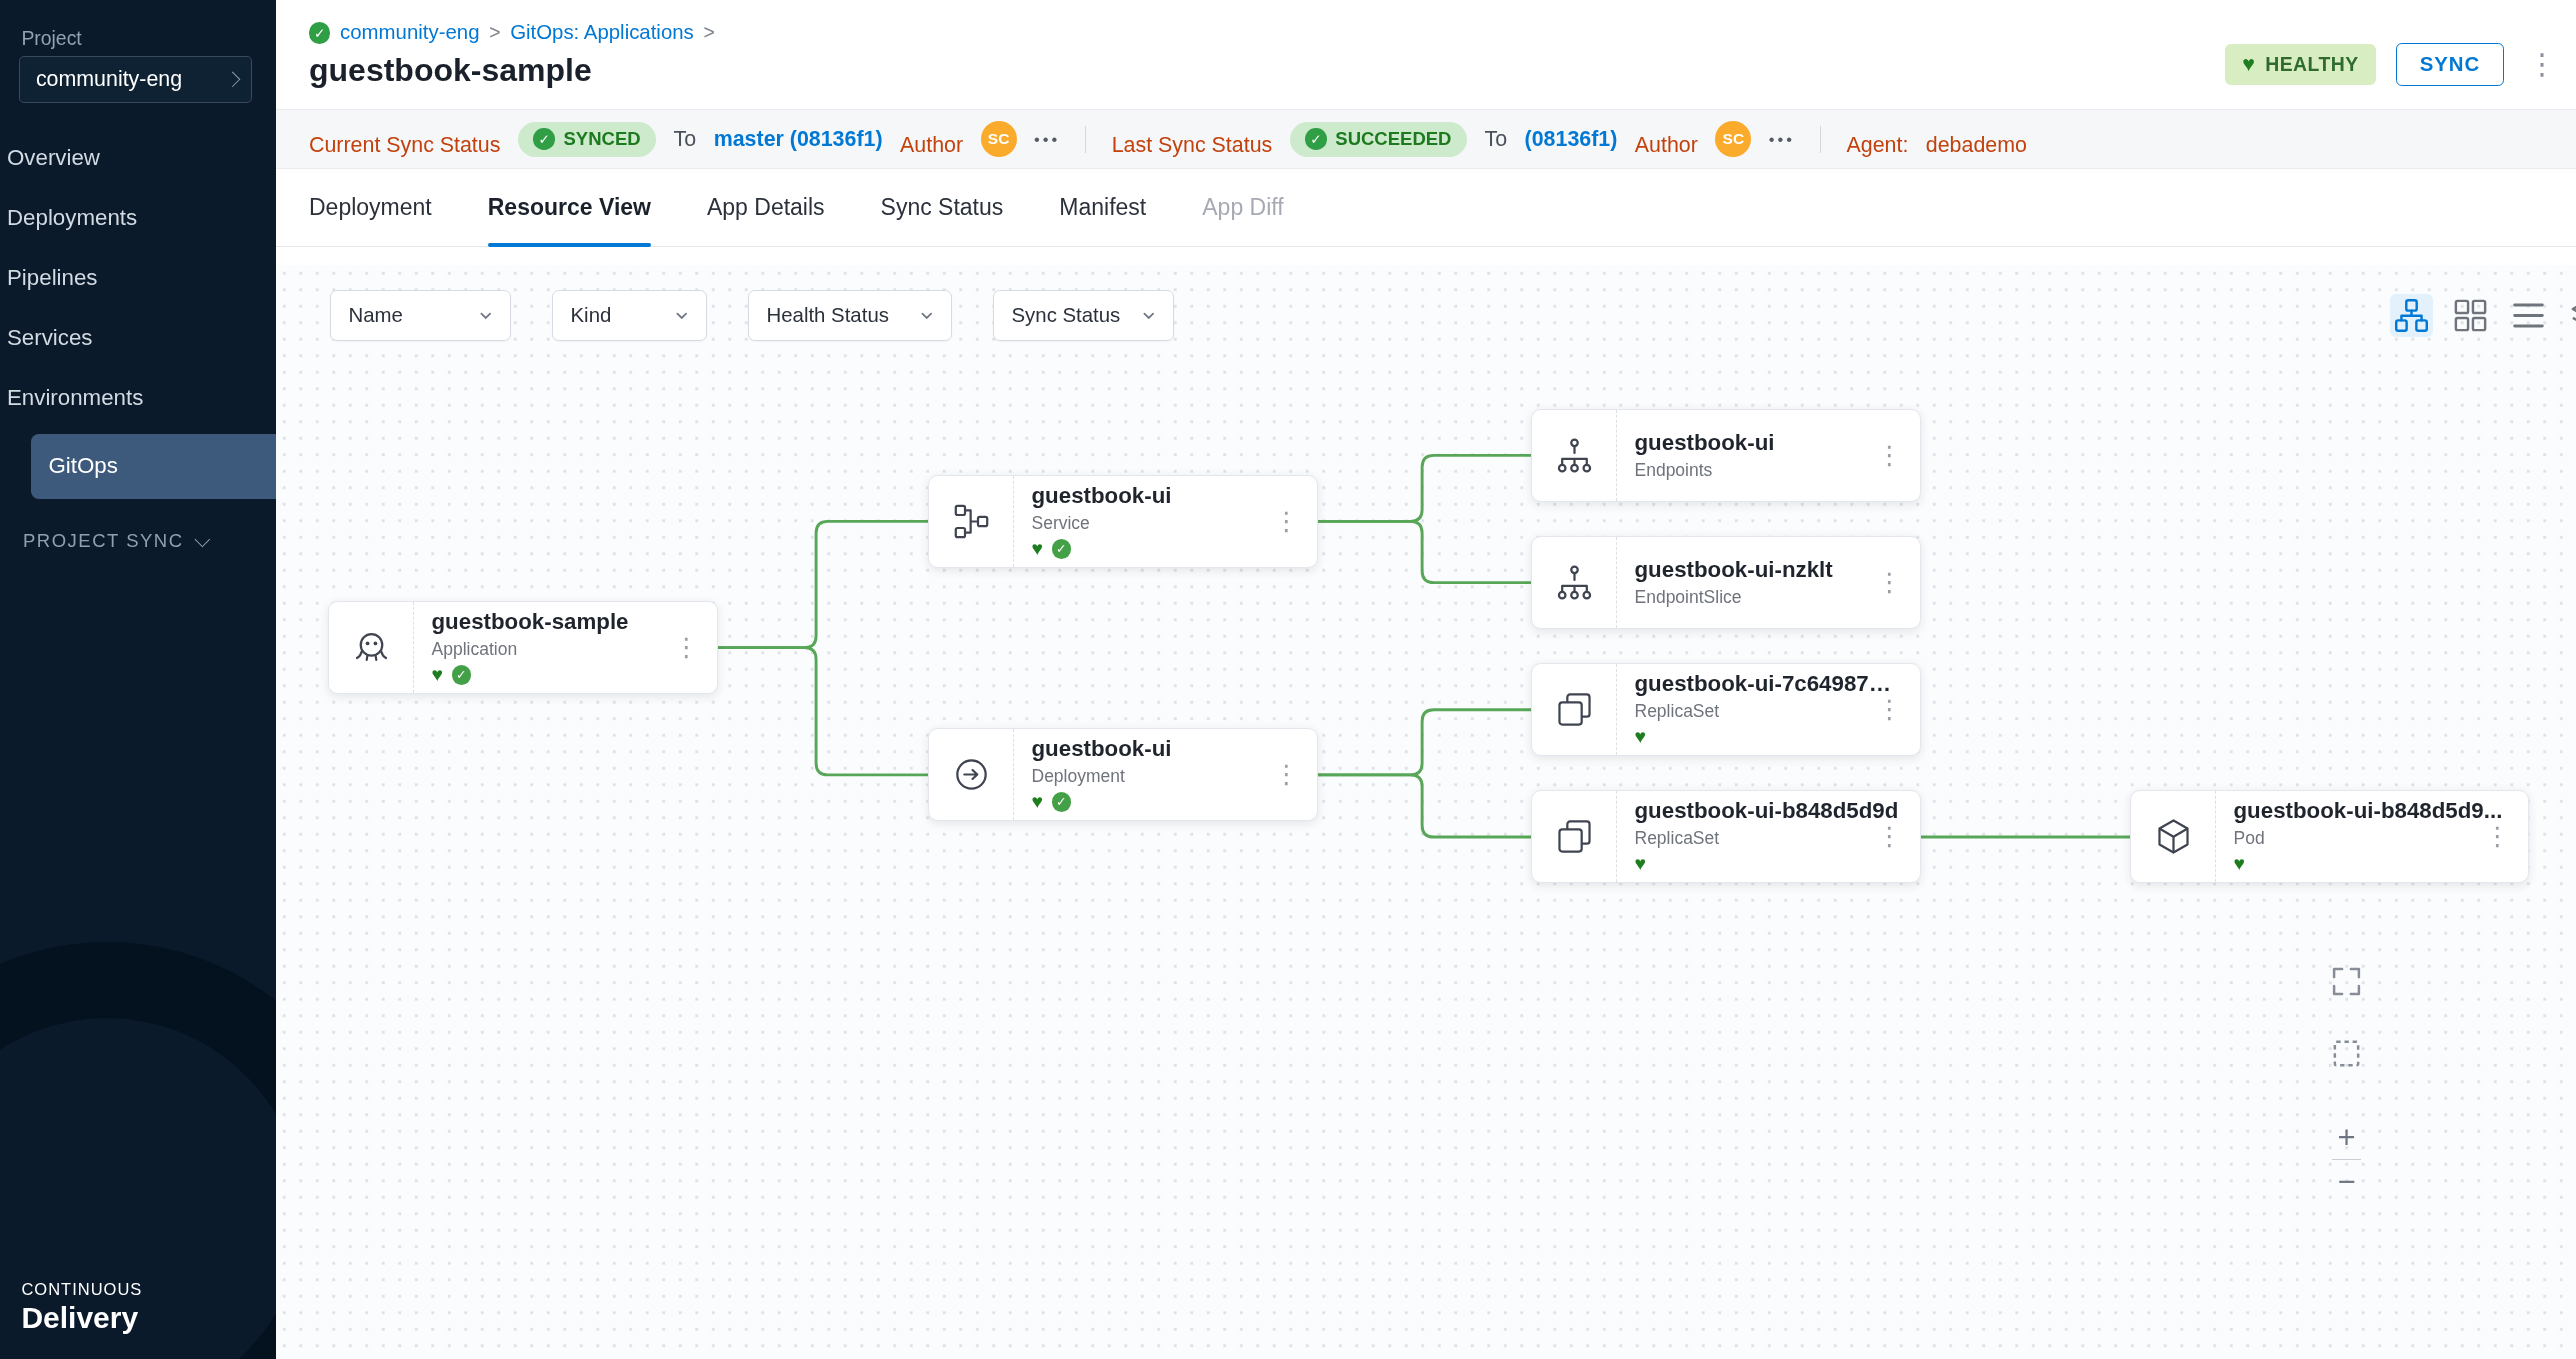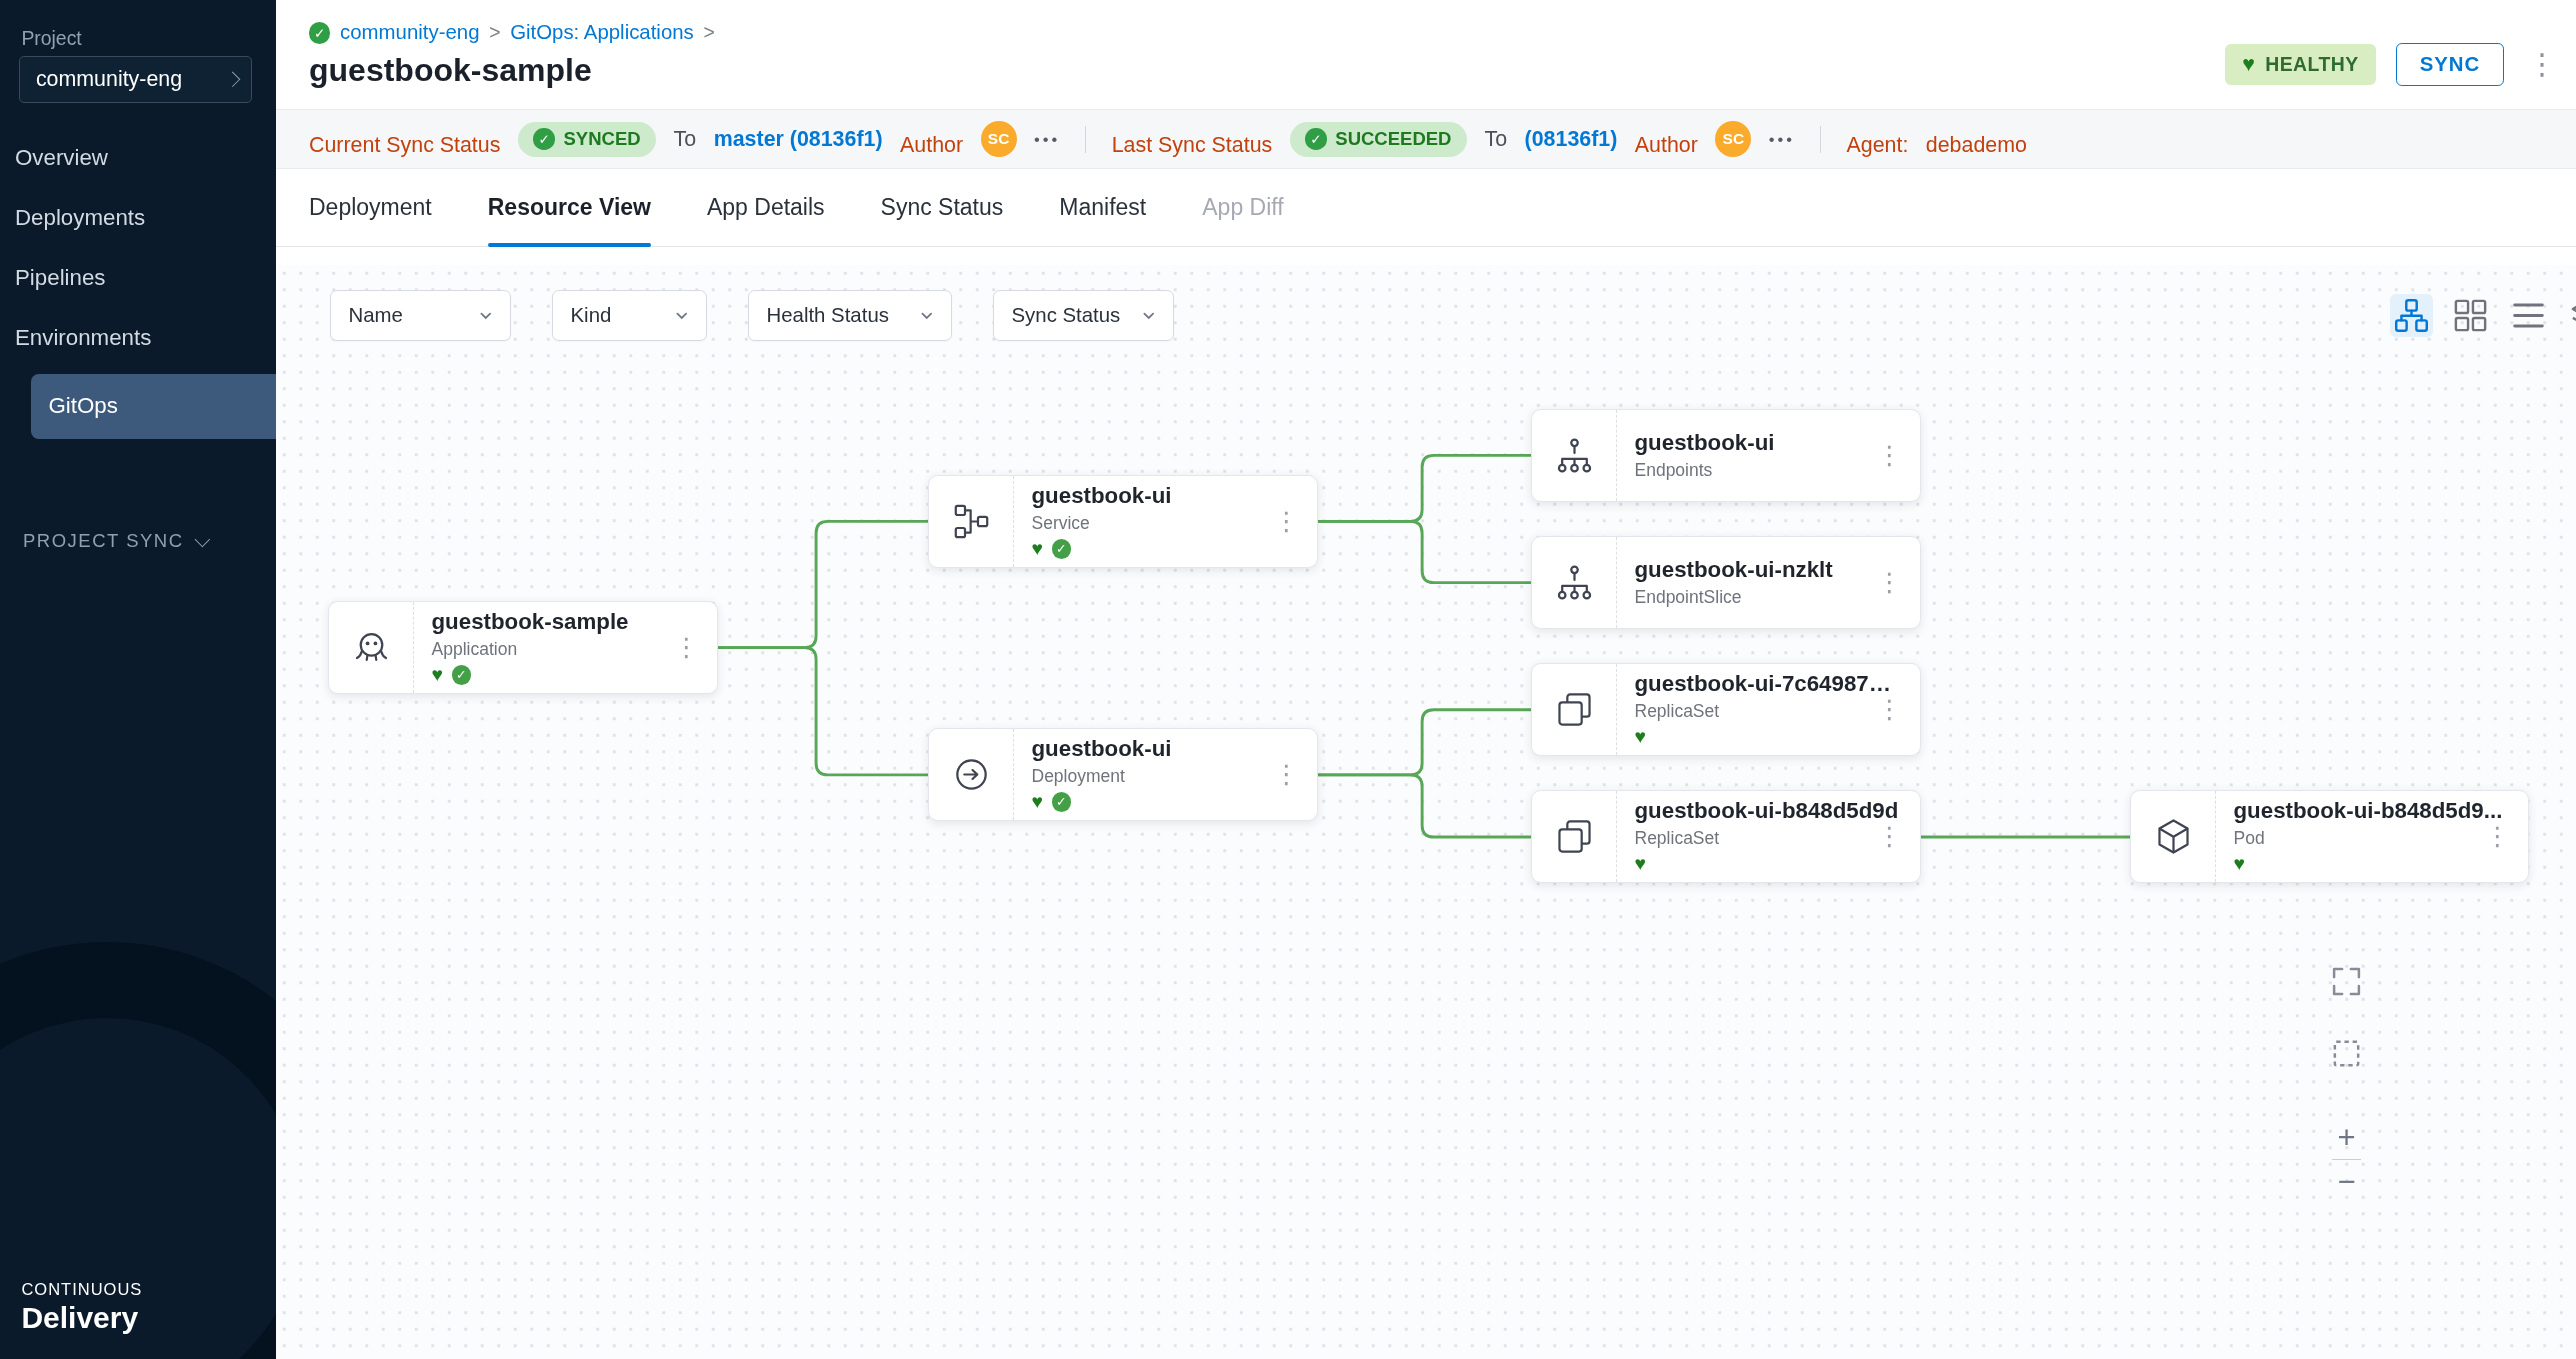--- a/index.html
+++ b/index.html
@@ -8,21 +8,21 @@
 
   
   .sidebar { position:absolute; left:0; top:0; width:276px; height:1360px; background:#0a1a2a; overflow:hidden; z-index:5; }
   .watermark { position:absolute; left:-165px; bottom:-126px; width:544px; height:544px; border-radius:50%; border:76px solid rgba(4,17,29,.85); }
   .proj-label { position:absolute; left:21.4px; top:27px; font-size:19.4px; color:#93a2b1; }
   .proj-select { position:absolute; left:19.4px; top:56px; width:233px; height:47px; border:1px solid #3a4a5c; border-radius:4.9px; background:#0e2233; color:#fff; font-size:21.4px; display:flex; align-items:center; justify-content:space-between; padding:0 13.6px 0 15.5px; cursor:pointer; }
   .chev { width:10.7px; height:10.7px; border-right:1.9px solid #8fa0ae; border-bottom:1.9px solid #8fa0ae; display:inline-block; }
   .chev-right { transform:rotate(-45deg); }
   .chev-down  { transform:rotate(45deg); margin-top:-3.9px; }
   .nav { position:absolute; left:0; top:128px; width:100%; }
-  .nav-item { height:60px; display:flex; align-items:center; padding-left:15px; font-size:22.3px; color:#d2dae2; cursor:pointer; }
+  .nav-item { height:60px; display:flex; align-items:center; padding-left:7px; font-size:22.3px; color:#d2dae2; cursor:pointer; }
   .nav-item.selected { background:#3d5a7c; color:#fff; margin-left:31px; padding-left:17.5px; border-radius:7.8px 0 0 7.8px; height:65px; margin-top:5.8px; margin-bottom:5.8px; }
   .proj-setup { position:absolute; left:23px; top:530px; display:flex; align-items:center; gap:13.6px; color:#8fa0ae; font-size:18.5px; letter-spacing:1.5px; cursor:pointer; }
   .brand { position:absolute; left:21.4px; bottom:25px; color:#fff; z-index:2; }
   .brand .l1 { font-size:16.5px; letter-spacing:1px; font-weight:400; }
   .brand .l2 { font-size:30px; font-weight:700; margin-top:1.9px; }
 
   
   .main { position:absolute; left:276px; top:0; width:2300px; height:1360px; background:#fff; }
 
   .header { position:absolute; left:0; top:0; width:100%; height:109px; background:#fff; }
@@ -100,20 +100,23 @@
   </div>
   <div class="nav">
     <div class="nav-item">
         <span>Overview</span>
       </div>
     <div class="nav-item">
         <span>Deployments</span>
       </div>
     <div class="nav-item">
         <span>Pipelines</span>
+      </div>
+    <div class="nav-item">
+        <span>Services</span>
       </div>
     <div class="nav-item">
         <span>Environments</span>
       </div>
     <div class="nav-item selected">
         <span>GitOps</span>
       </div>
   </div>
   <div class="proj-setup">
     <span>PROJECT SYNC</span>

